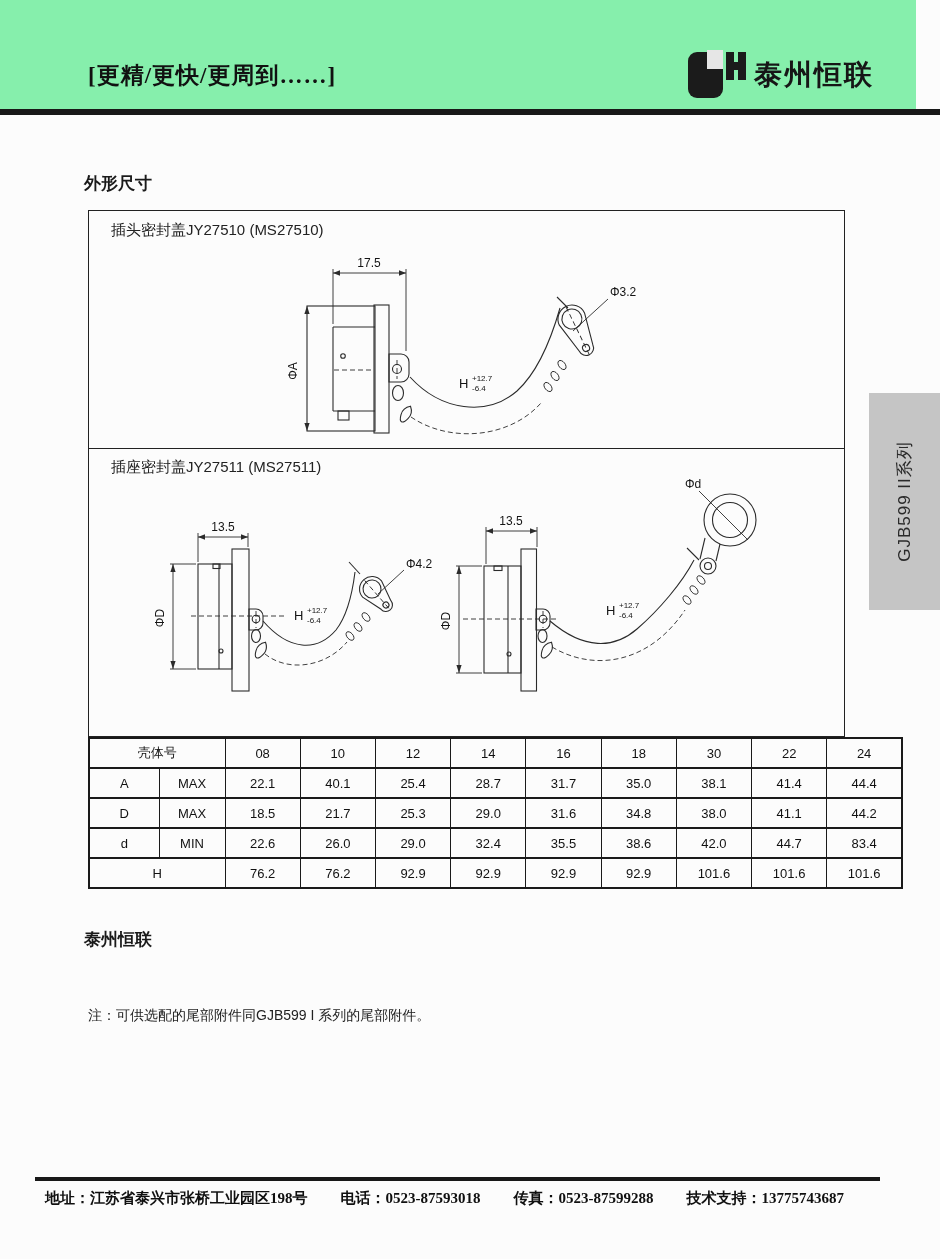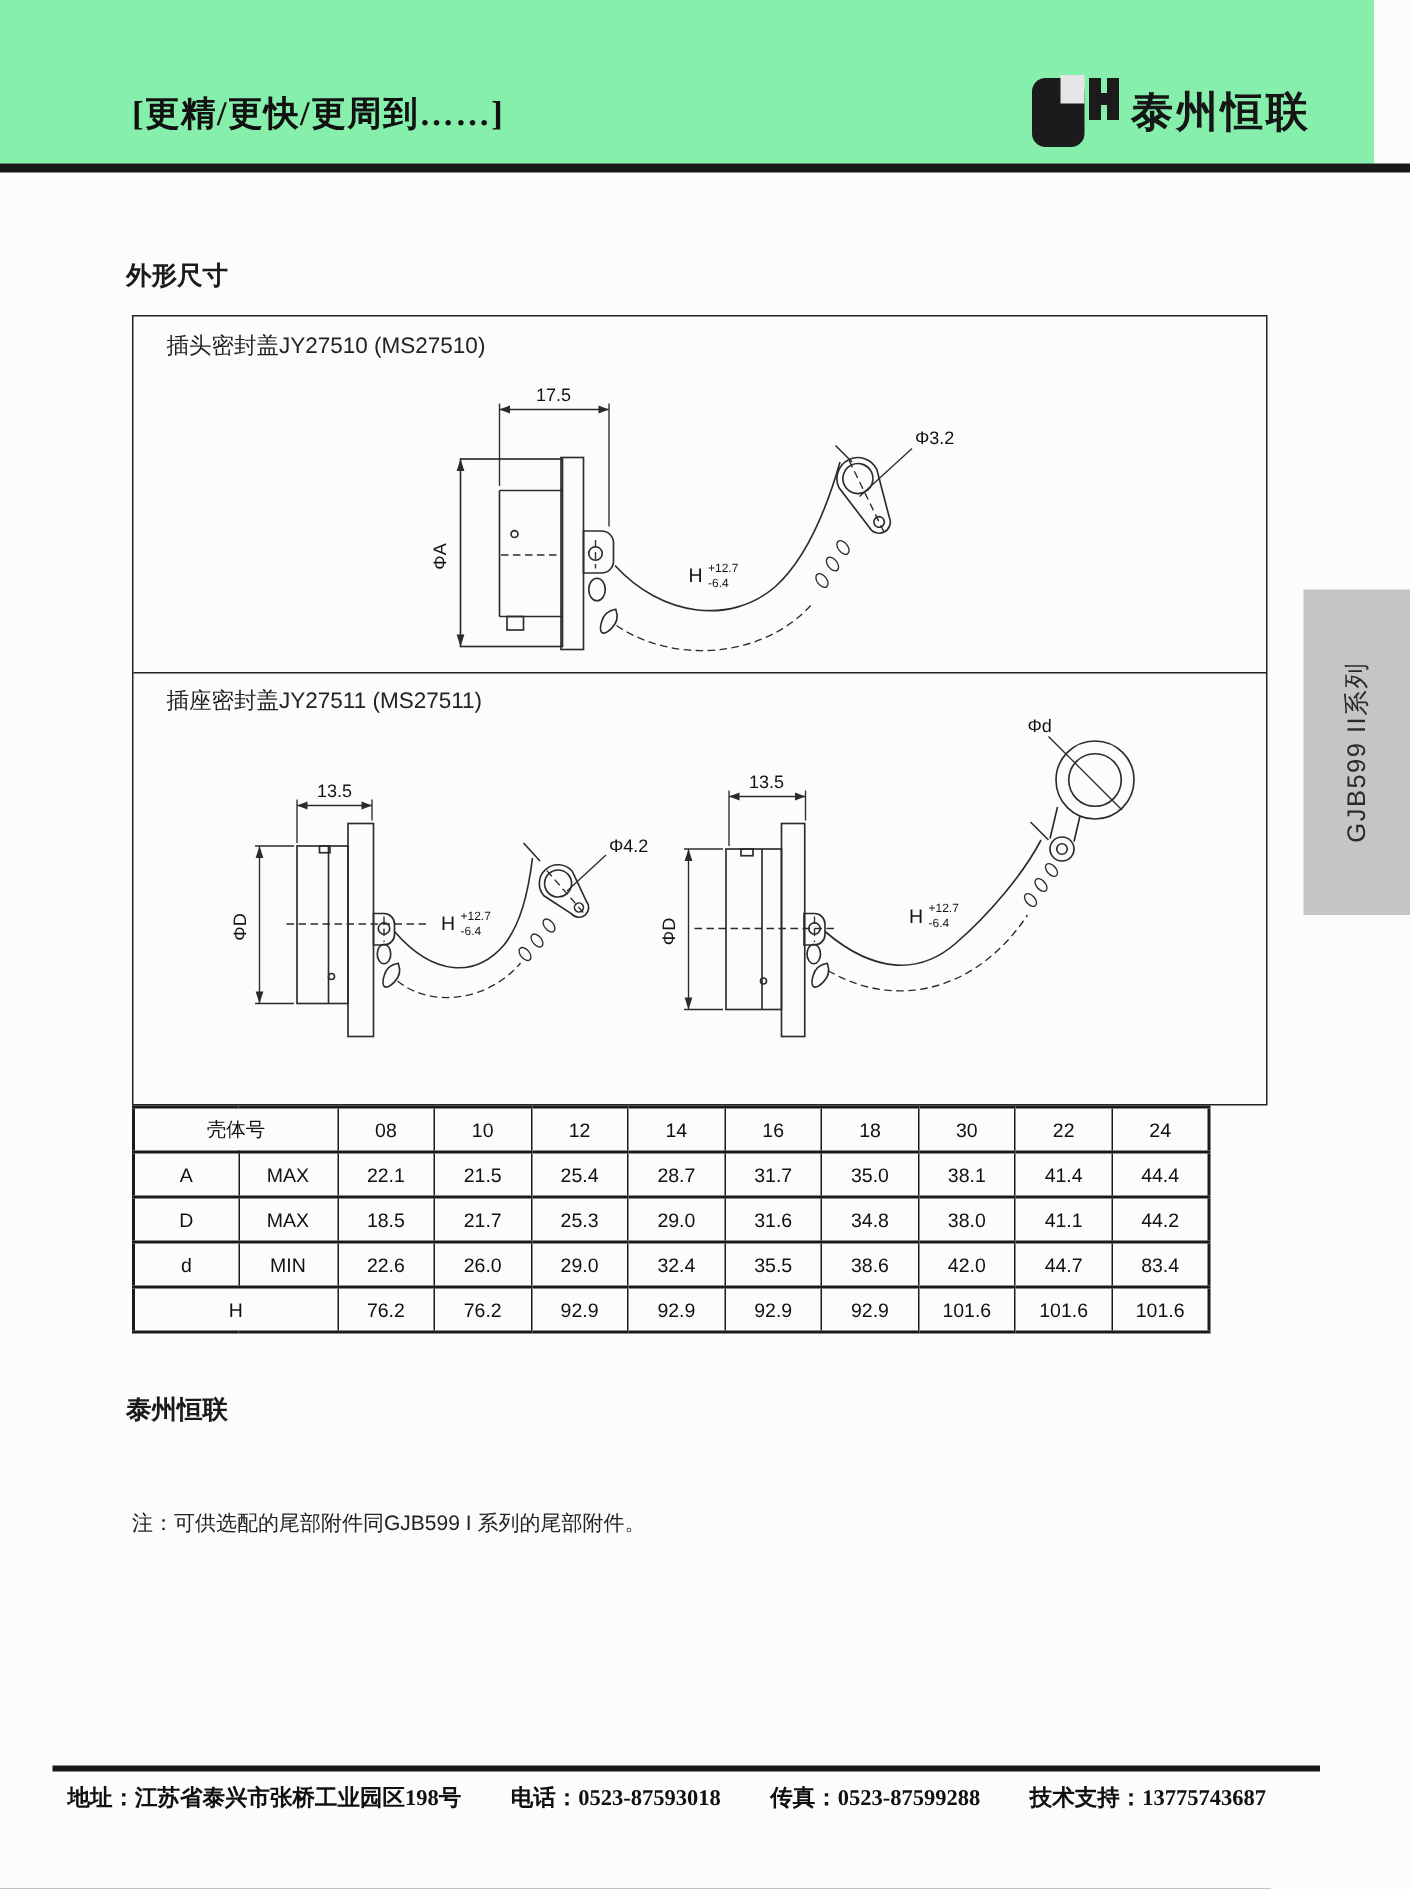--- a/index.html
+++ b/index.html
@@ -22,21 +22,21 @@
   
   svg{position:absolute;left:0;}
   .st{stroke:#2b2b2b;fill:none;stroke-width:1.1;}
   .thin{stroke:#2b2b2b;fill:none;stroke-width:0.9;}
   .cdash{stroke-dasharray:5 3;}
   .arr{fill:#2b2b2b;stroke:none;}
   text.dim{font-family:"Liberation Sans",sans-serif;font-size:12px;fill:#141414;stroke:none;}
   text.tol{font-family:"Liberation Sans",sans-serif;font-size:8px;fill:#141414;stroke:none;}
   text.hh{font-family:"Liberation Sans",sans-serif;font-size:13px;fill:#141414;stroke:none;}
   
-  #dimtable{position:absolute;left:88px;top:737px;width:719px;height:152px;border-collapse:collapse;
+  #dimtable{position:absolute;left:88px;top:737px;width:815px;height:152px;border-collapse:collapse;
             table-layout:fixed;font-size:13px;color:#111;padding-left:44px;}
   #dimtable th,#dimtable td{border:1px solid #1a1a1a;border-top:2px solid #1a1a1a;border-bottom:2px solid #1a1a1a;
             text-align:center;vertical-align:middle;font-weight:normal;padding:0;height:28px;}
   #dimtable{border:2px solid #1a1a1a;}
   
   #sidetab{position:absolute;left:869px;top:393px;width:71px;height:217px;background:#c5c5c5;
            display:flex;align-items:center;justify-content:center;}
   #sidetab span{transform:rotate(-90deg);white-space:nowrap;font-size:17px;color:#2a2a2a;letter-spacing:1px;}
   
   #ftr-bar{position:absolute;left:35px;top:1177px;width:845px;height:4px;background:#181818;}
@@ -285,21 +285,21 @@
       <th>16</th>
       <th>18</th>
       <th>30</th>
       <th>22</th>
       <th>24</th>
     </tr>
     <tr>
       <td>A</td>
       <td>MAX</td>
       <td>22.1</td>
-      <td>21.5</td>
+      <td>40.1</td>
       <td>25.4</td>
       <td>28.7</td>
       <td>31.7</td>
       <td>35.0</td>
       <td>38.1</td>
       <td>41.4</td>
       <td>44.4</td>
     </tr>
     <tr>
       <td>D</td>

